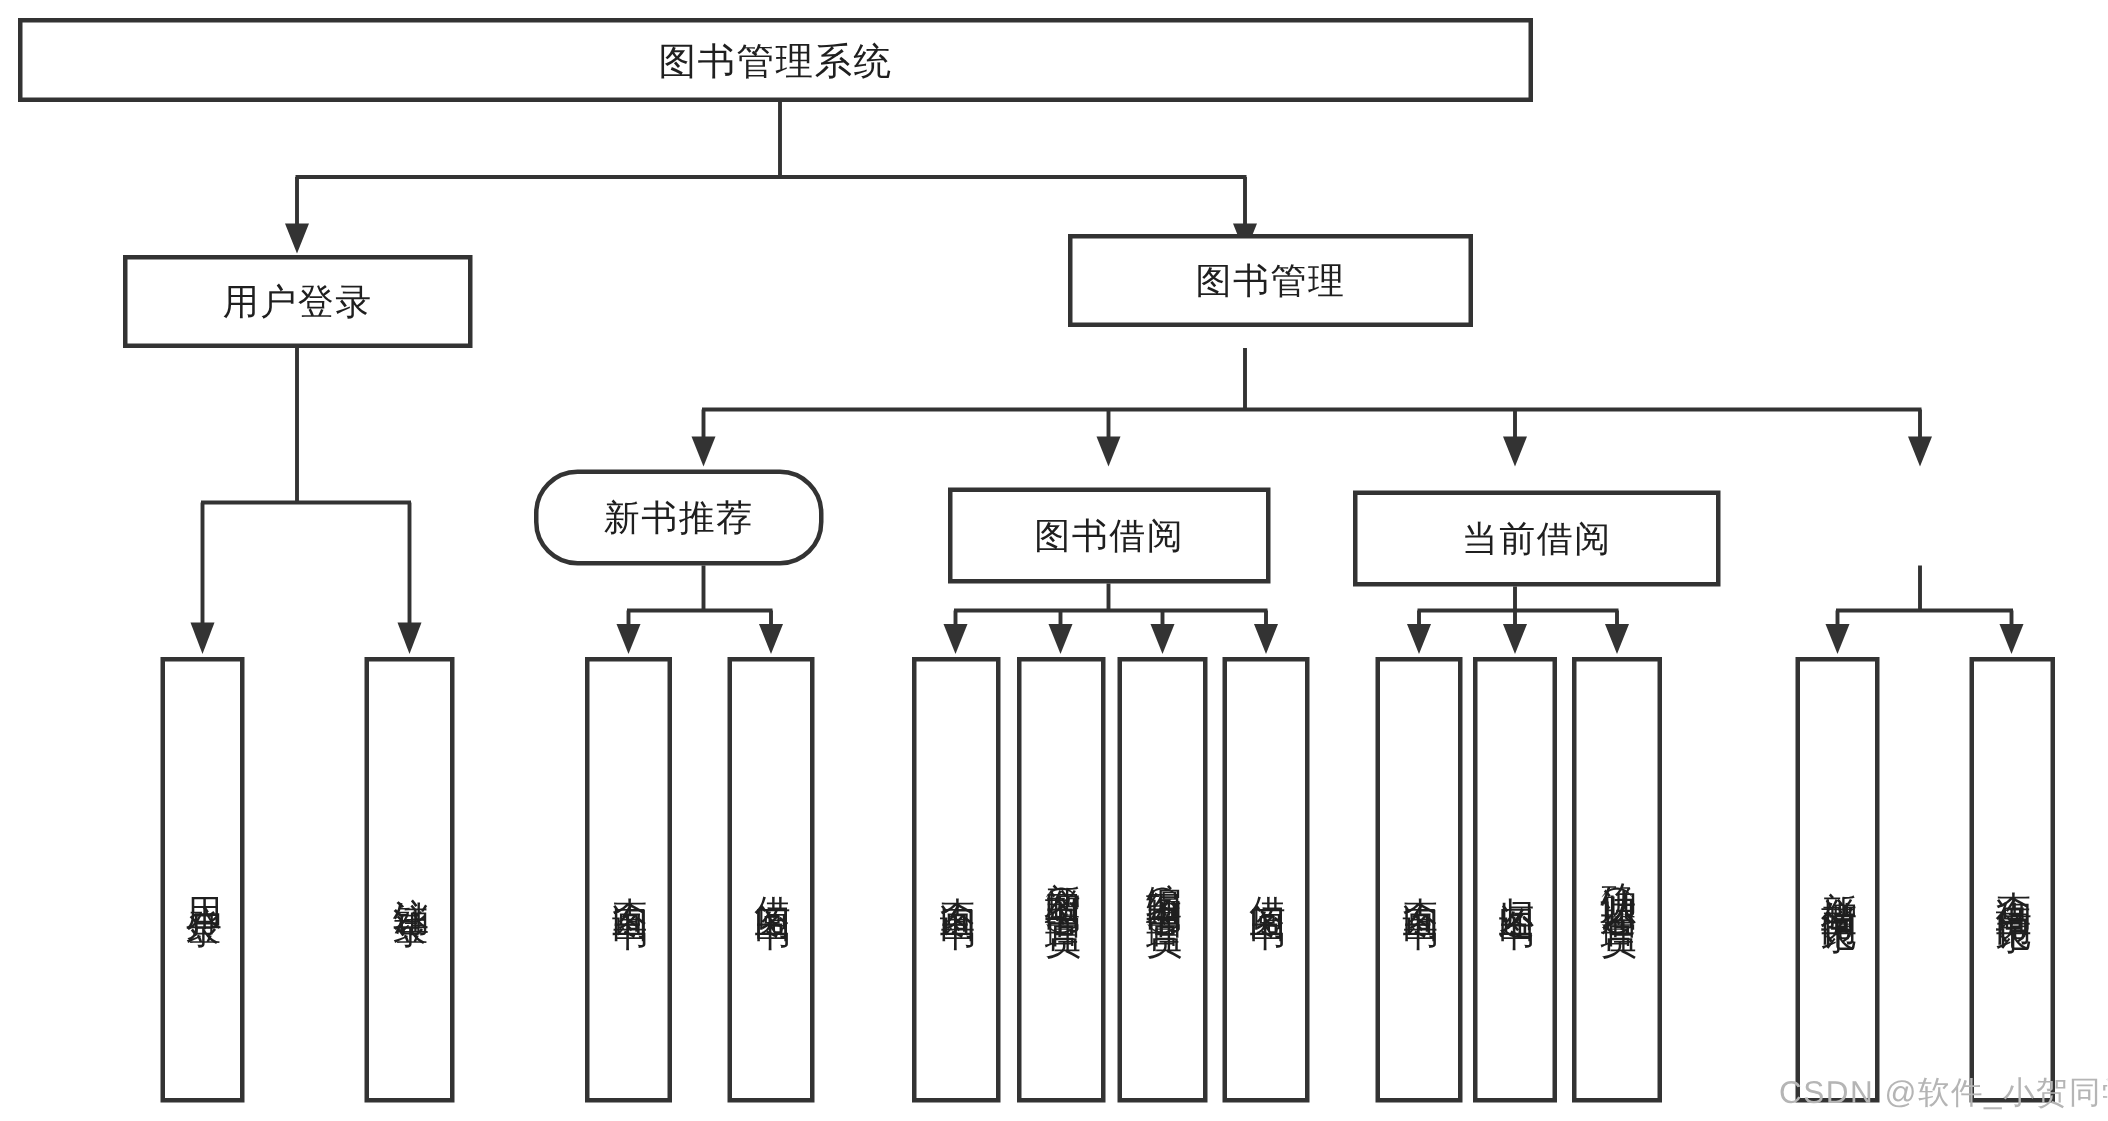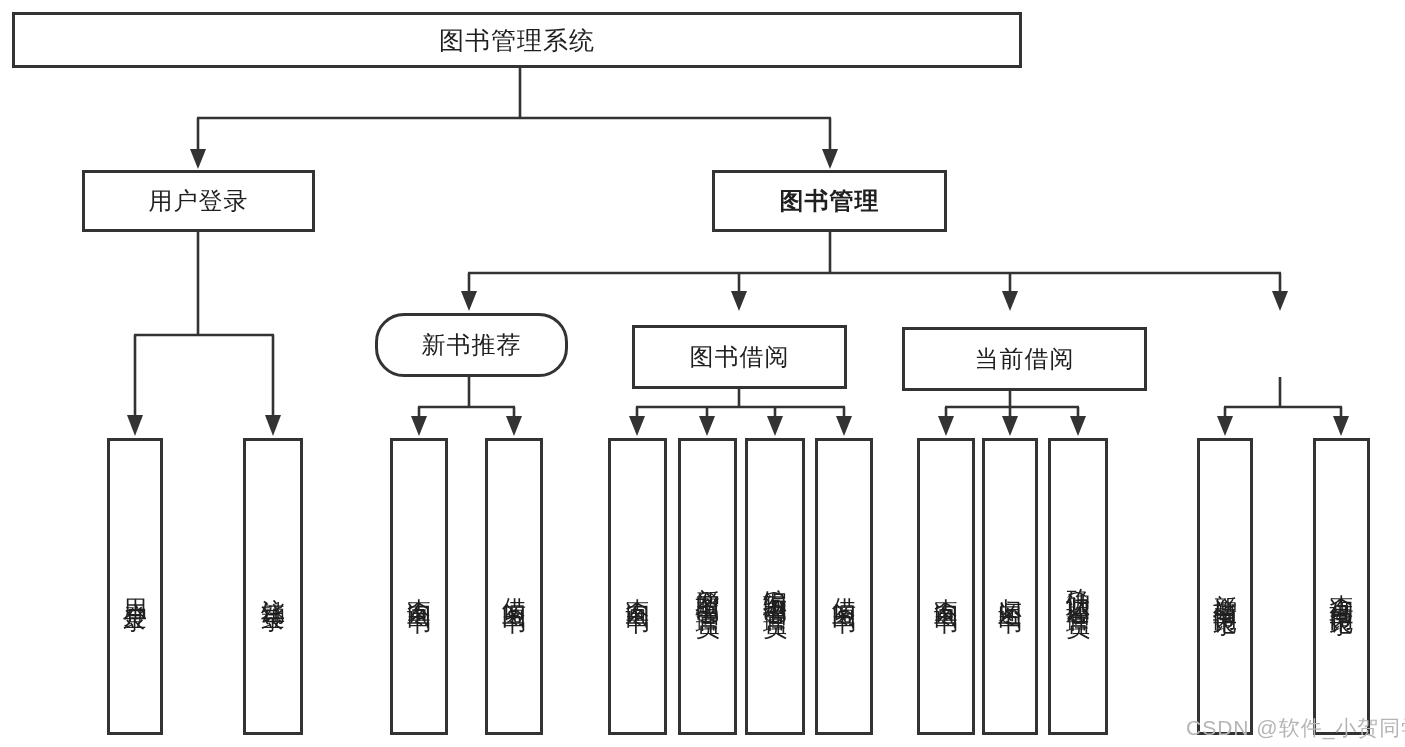--- a/index.html
+++ b/index.html
@@ -120,25 +120,25 @@
     <polygon points="1333,416 1349,416 1341,436"></polygon>
   </svg>
 
   <div class="node lvl1" style="left:12px;top:12px;width:1010px;height:56px;">
     <span class="lbl">图书管理系统</span>
   </div>
 
   <div class="node lvl2" style="left:82px;top:170px;width:233px;height:62px;">
     <span class="lbl">用户登录</span>
   </div>
-  <div class="node lvl2" style="left:712px;top:170px;width:235px;height:62px;font-weight:bold;">
+  <div class="node lvl2" style="left:712px;top:156px;width:270px;height:62px;">
     <span class="lbl">图书管理</span>
   </div>
 
-  <div class="node lvl3" style="left:375px;top:313px;width:193px;height:64px;border-radius:29px;">
+  <div class="node lvl3" style="left:356px;top:313px;width:193px;height:64px;border-radius:29px;">
     <span class="lbl">新书推荐</span>
   </div>
   <div class="node lvl3" style="left:632px;top:325px;width:215px;height:64px;">
     <span class="lbl">图书借阅</span>
   </div>
   <div class="node lvl3" style="left:902px;top:327px;width:245px;height:64px;">
     <span class="lbl">当前借阅</span>
   </div>
 
   <div class="node leaf" style="left:107px;top:438px;width:56px;height:297px;">

